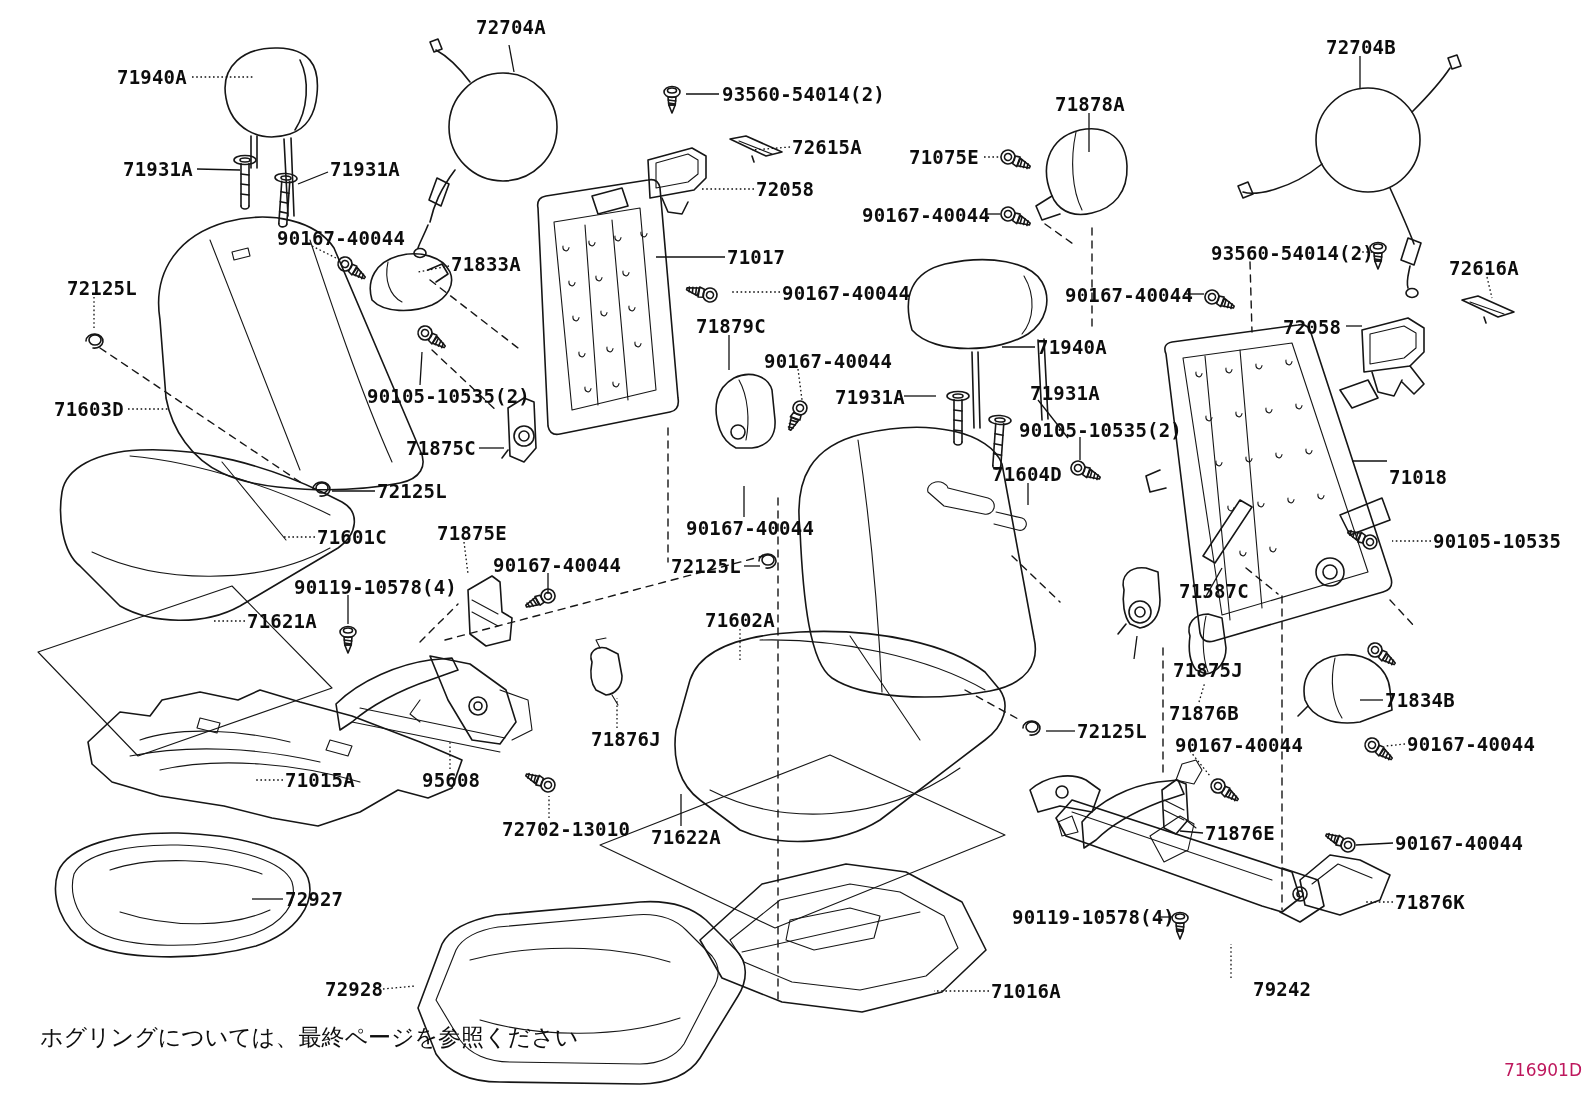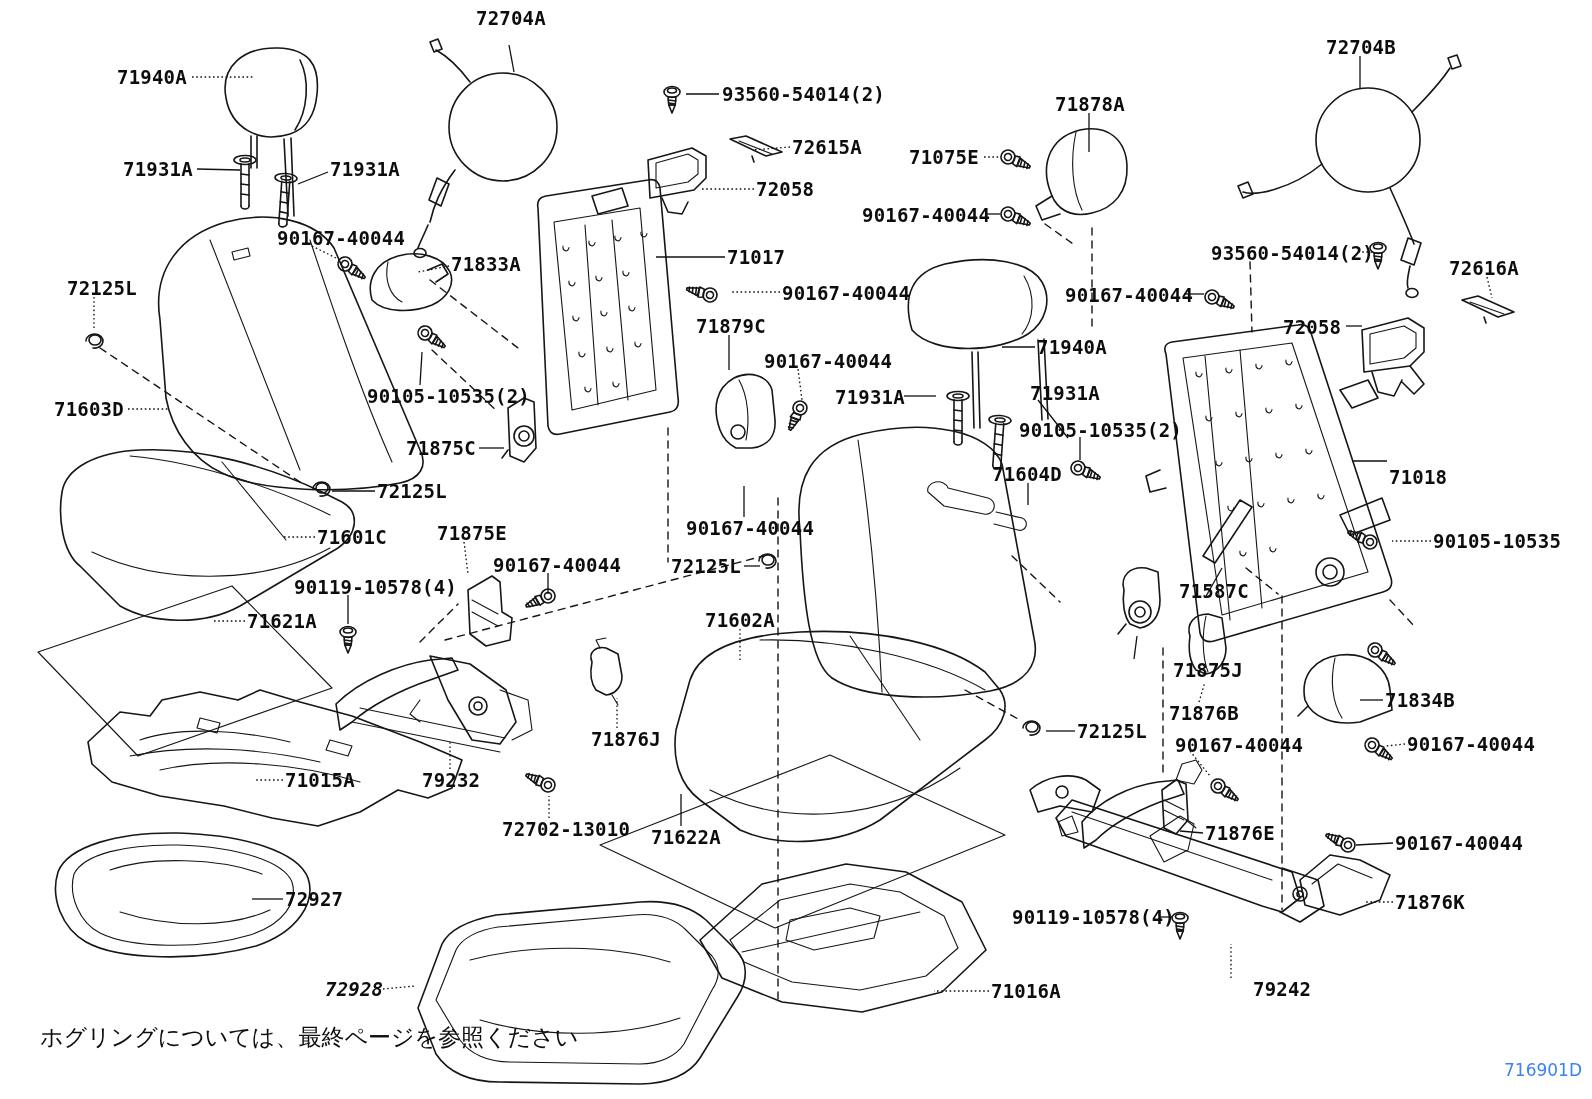--- a/index.html
+++ b/index.html
@@ -11,21 +11,21 @@
   #art .thin{stroke-width:1.1;}
   #art .dash{stroke-dasharray:7 6;stroke-width:1.4;}
   .leader{fill:none;stroke:#111;stroke-width:1.3;}
   .leader.dotted{stroke-dasharray:1.6 2.6;}
   .leader.solid{stroke-dasharray:none;}
   .part-label{position:absolute;font-weight:bold;font-size:19px;line-height:1;color:#0d0d0d;
           letter-spacing:0.2px;white-space:pre;}
   .note{position:absolute;left:40px;top:1022px;font-family:"DejaVu Sans",sans-serif;
           font-size:23px;color:#0d0d0d;}
   .doccode{position:absolute;left:1504px;top:1060px;font-family:"DejaVu Sans",sans-serif;
-          font-size:17px;color:#3b82f6;}
+          font-size:17px;color:#be185d;}
 </style>
 </head>
 <body>
 
 <div id="canvas">
 
   <svg id="art" width="1592" height="1099" viewBox="0 0 1592 1099">
     <defs>
       <g id="bolt">
         <circle cx="0" cy="0" r="7"></circle>
@@ -376,21 +376,21 @@
       <polyline points="1203,833 1180,831" class="leader solid"></polyline>
       <polyline points="1393,843 1356,845" class="leader solid"></polyline>
       <polyline points="1393,902 1366,902" class="leader dotted"></polyline>
       <polyline points="1160,917 1172,917" class="leader solid"></polyline>
       <polyline points="1231,978 1231,944" class="leader dotted"></polyline>
     </svg>
 
   <div class="note">ホグリングについては、最終ページを参照ください</div>
   <div class="doccode">716901D</div>
 <div class="part-label" style="left: 117px; top: 68px;">71940A</div>
-    <div class="part-label" style="left: 476px; top: 9px;">72704A</div>
+    <div class="part-label" style="left: 476px; top: 18px;">72704A</div>
     <div class="part-label" style="left: 123px; top: 160px;">71931A</div>
     <div class="part-label" style="left: 330px; top: 160px;">71931A</div>
     <div class="part-label" style="left: 277px; top: 229px;">90167-40044</div>
     <div class="part-label" style="left: 722px; top: 85px;">93560-54014(2)</div>
     <div class="part-label" style="left: 792px; top: 138px;">72615A</div>
     <div class="part-label" style="left: 756px; top: 180px;">72058</div>
     <div class="part-label" style="left: 727px; top: 248px;">71017</div>
     <div class="part-label" style="left: 1055px; top: 95px;">71878A</div>
     <div class="part-label" style="left: 909px; top: 148px;">71075E</div>
     <div class="part-label" style="left: 862px; top: 206px;">90167-40044</div>
@@ -417,26 +417,26 @@
     <div class="part-label" style="left: 377px; top: 482px;">72125L</div>
     <div class="part-label" style="left: 686px; top: 519px;">90167-40044</div>
     <div class="part-label" style="left: 671px; top: 557px;">72125L</div>
     <div class="part-label" style="left: 705px; top: 611px;">71602A</div>
     <div class="part-label" style="left: 437px; top: 524px;">71875E</div>
     <div class="part-label" style="left: 493px; top: 556px;">90167-40044</div>
     <div class="part-label" style="left: 317px; top: 528px;">71601C</div>
     <div class="part-label" style="left: 294px; top: 578px;">90119-10578(4)</div>
     <div class="part-label" style="left: 247px; top: 612px;">71621A</div>
     <div class="part-label" style="left: 285px; top: 771px;">71015A</div>
-    <div class="part-label" style="left: 422px; top: 771px;">79232</div>
+    <div class="part-label" style="left: 422px; top: 771px;">95608</div>
     <div class="part-label" style="left: 285px; top: 890px;">72927</div>
     <div class="part-label" style="left: 502px; top: 820px;">72702-13010</div>
     <div class="part-label" style="left: 651px; top: 828px;">71622A</div>
     <div class="part-label" style="left: 591px; top: 730px;">71876J</div>
-    <div class="part-label" style="left: 325px; top: 980px; font-style: italic;">72928</div>
+    <div class="part-label" style="left: 325px; top: 980px;">72928</div>
     <div class="part-label" style="left: 991px; top: 982px;">71016A</div>
     <div class="part-label" style="left: 1179px; top: 582px;">71587C</div>
     <div class="part-label" style="left: 1173px; top: 661px;">71875J</div>
     <div class="part-label" style="left: 1169px; top: 704px;">71876B</div>
     <div class="part-label" style="left: 1077px; top: 722px;">72125L</div>
     <div class="part-label" style="left: 1175px; top: 736px;">90167-40044</div>
     <div class="part-label" style="left: 1385px; top: 691px;">71834B</div>
     <div class="part-label" style="left: 1407px; top: 735px;">90167-40044</div>
     <div class="part-label" style="left: 1205px; top: 824px;">71876E</div>
     <div class="part-label" style="left: 1395px; top: 834px;">90167-40044</div>

